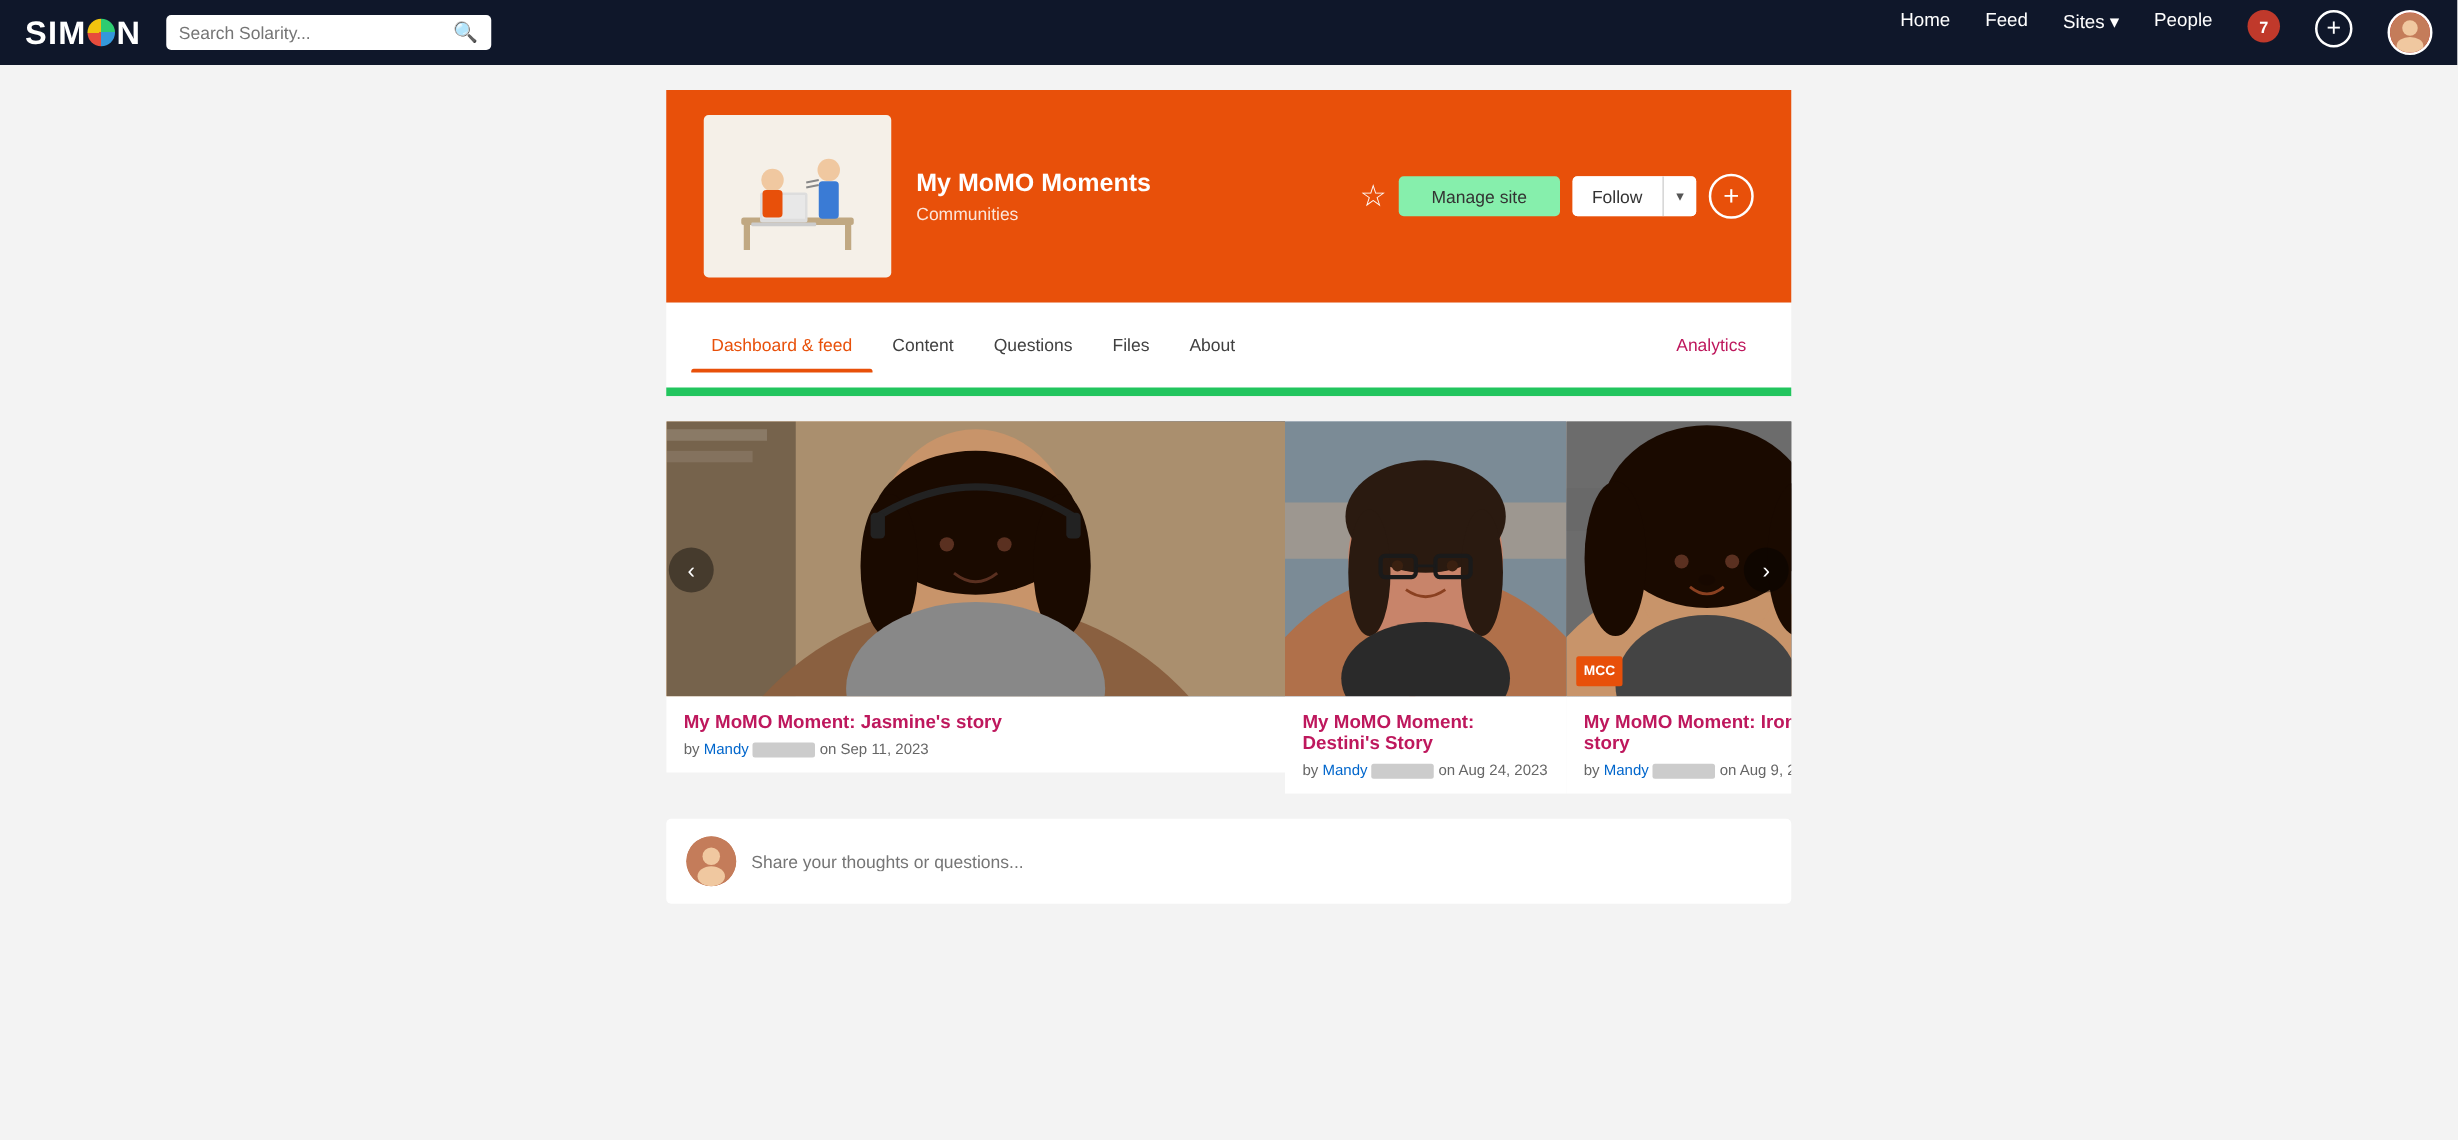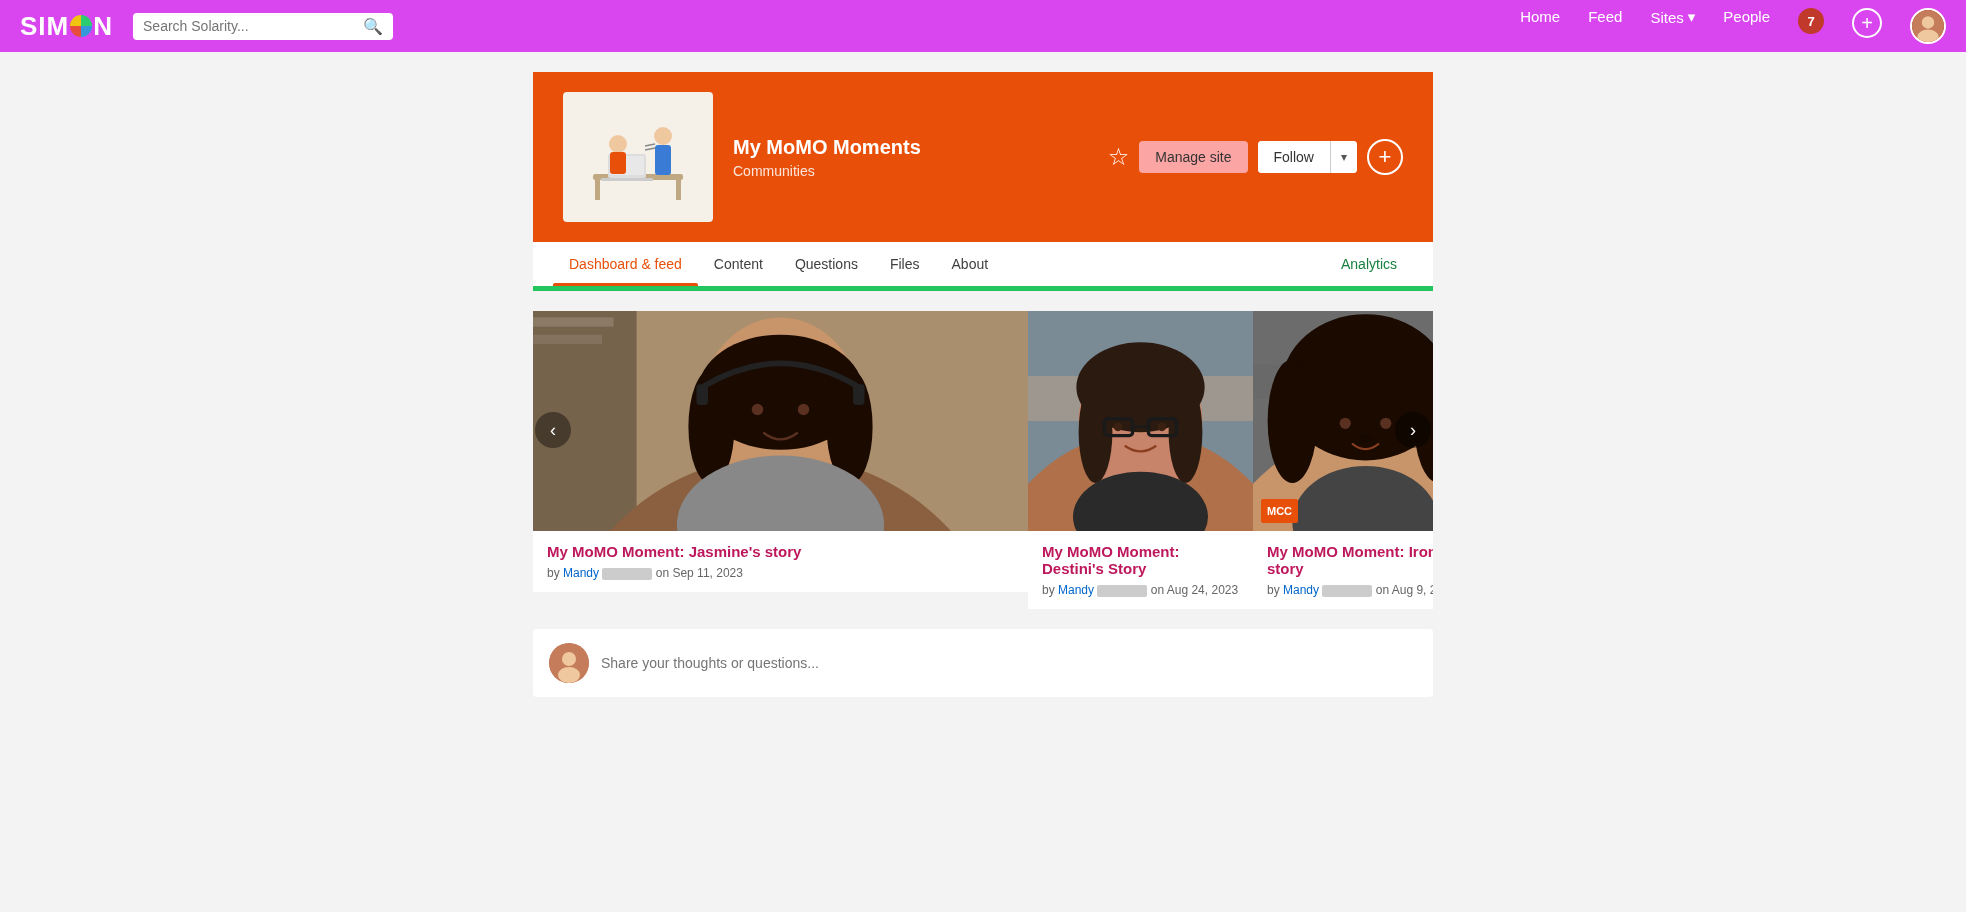--- a/index.html
+++ b/index.html
@@ -1,20 +1,20 @@
 <!DOCTYPE html>
 <html><head>
   <meta charset="utf-8">
   <style>
     * { margin: 0; padding: 0; box-sizing: border-box; }
     body { font-family: -apple-system, BlinkMacSystemFont, 'Segoe UI', sans-serif; background: #f3f3f3; min-width: 1966px; }
 
     
     .top-nav {
-      background: #d946ef;
+      background: #0f172a;
       height: 52px;
       display: flex;
       align-items: center;
       padding: 0 20px;
       gap: 20px;
     }
     .logo {
       font-size: 26px;
       font-weight: 900;
       color: white;
@@ -146,25 +146,25 @@
       margin-left: auto;
     }
     .star-btn {
       background: transparent;
       border: none;
       color: white;
       font-size: 24px;
       cursor: pointer;
     }
     .manage-site-btn {
-      background: #fca5a5;
+      background: #86efac;
       color: #333;
       border: none;
       border-radius: 4px;
-      padding: 8px 16px;
+      padding: 8px 26px;
       font-size: 14px;
       font-weight: 500;
       cursor: pointer;
     }
     .follow-btn-group {
       display: flex;
       align-items: stretch;
       border-radius: 4px;
       overflow: hidden;
       background: white;
@@ -200,21 +200,21 @@
       font-size: 22px;
       cursor: pointer;
     }
 
     
     .tab-nav {
       background: white;
       display: flex;
       align-items: center;
       padding: 0 20px;
-      border-bottom: 5px solid #22c55e;
+      border-bottom: 7px solid #22c55e;
     }
     .tab-item {
       padding: 14px 16px;
       font-size: 14px;
       color: #404040;
       cursor: pointer;
       position: relative;
     }
     .tab-item.active {
       color: #e8500a;
@@ -225,23 +225,23 @@
       position: absolute;
       bottom: 0;
       left: 0;
       right: 0;
       height: 3px;
       background: #e8500a;
       border-radius: 2px 2px 0 0;
     }
     .tab-spacer { flex: 1; }
     .analytics-tab {
-      padding: 14px 16px;
-      font-size: 14px;
-      color: #15803d;
+      padding: 26px 16px;
+      font-size: 14px;
+      color: #be185d;
       cursor: pointer;
     }
 
     
     .main-area {
       padding: 20px 0;
       background: #f3f3f3;
     }
 
     

